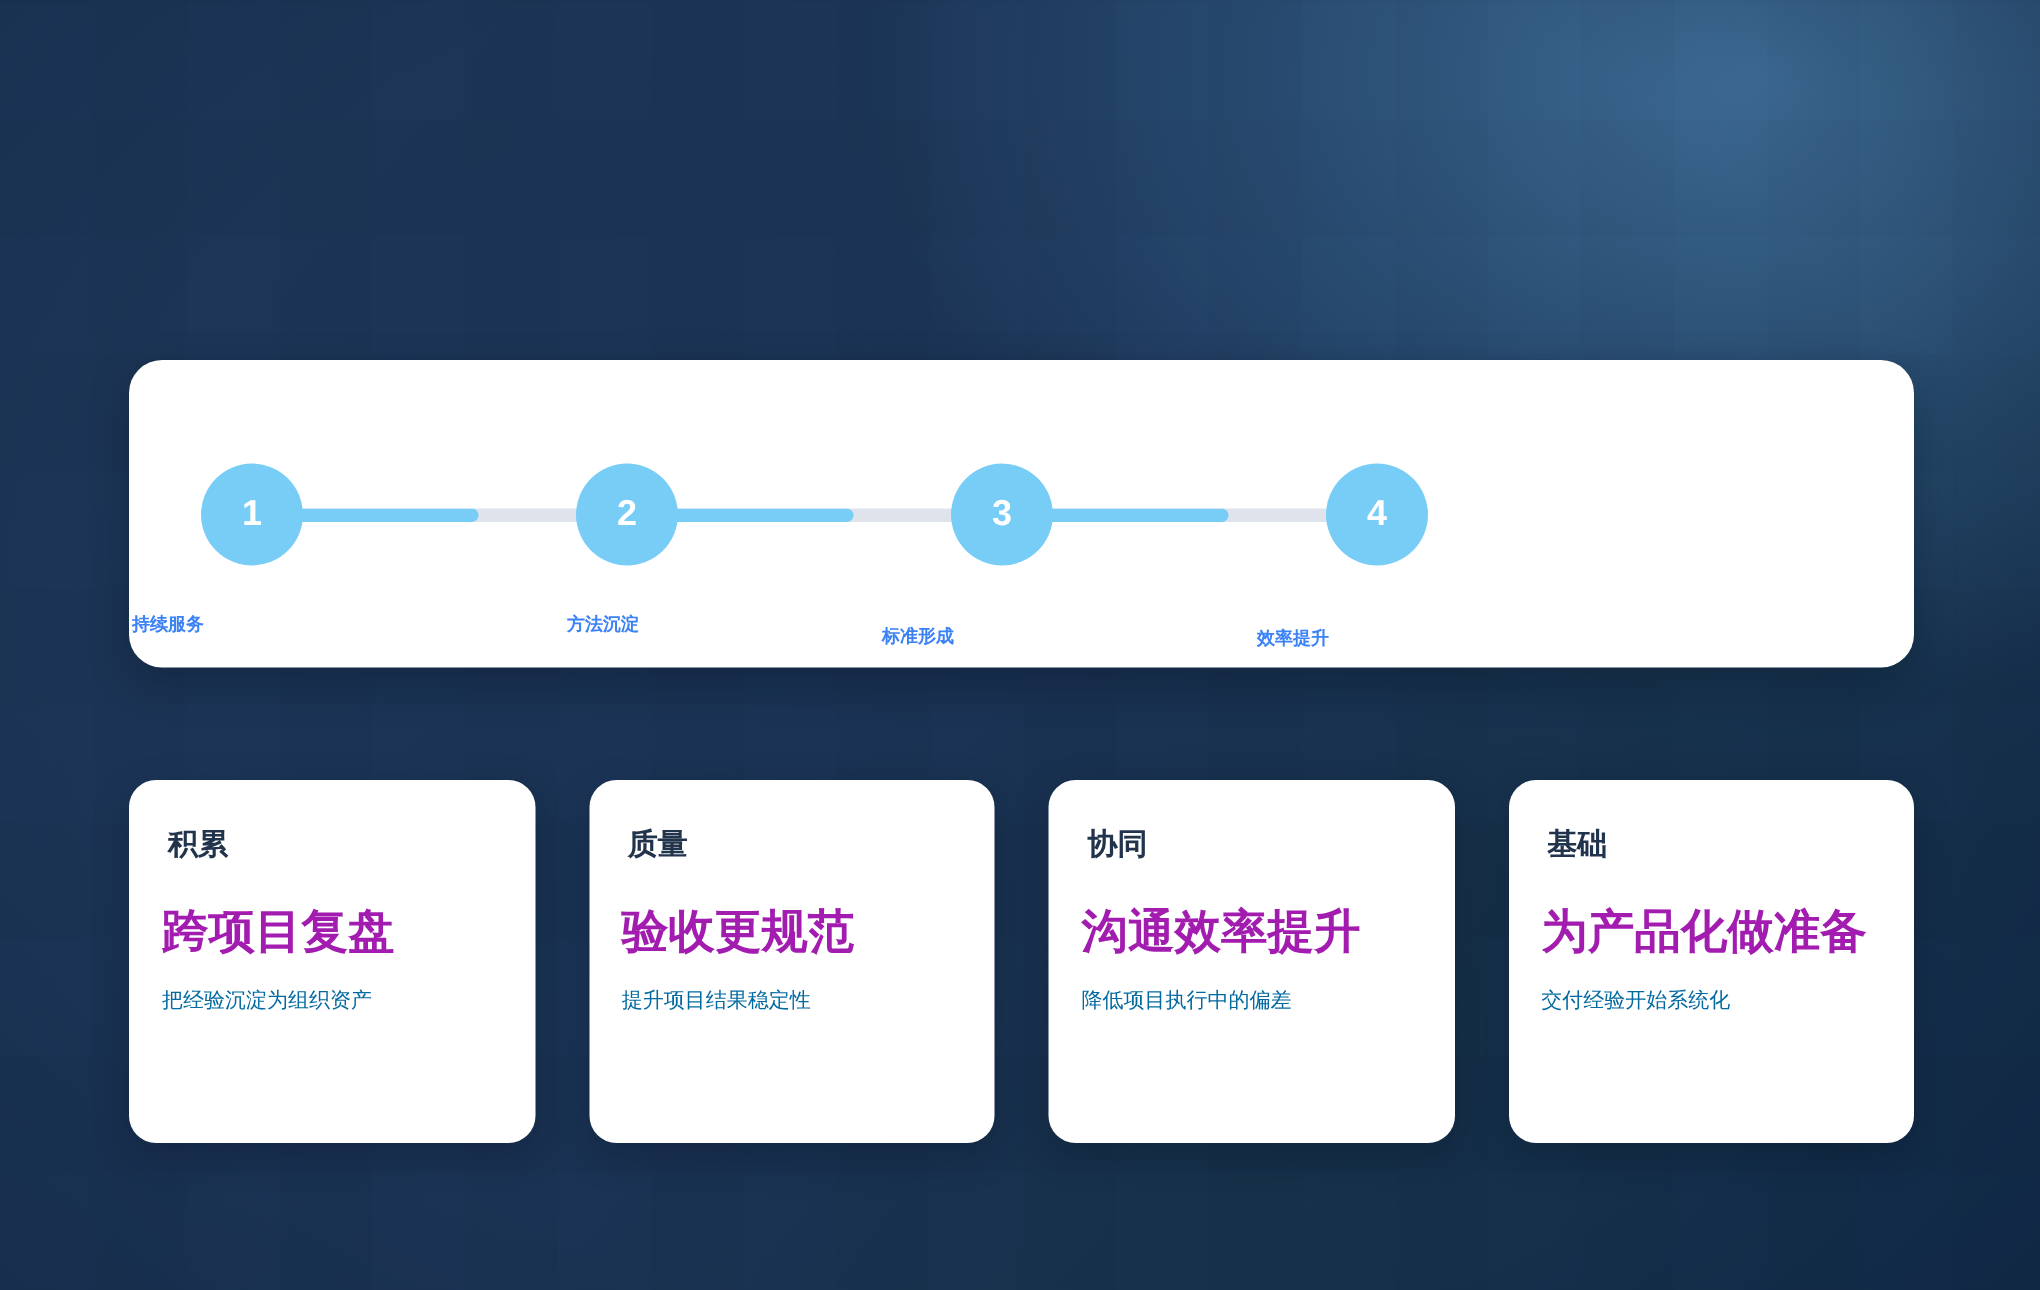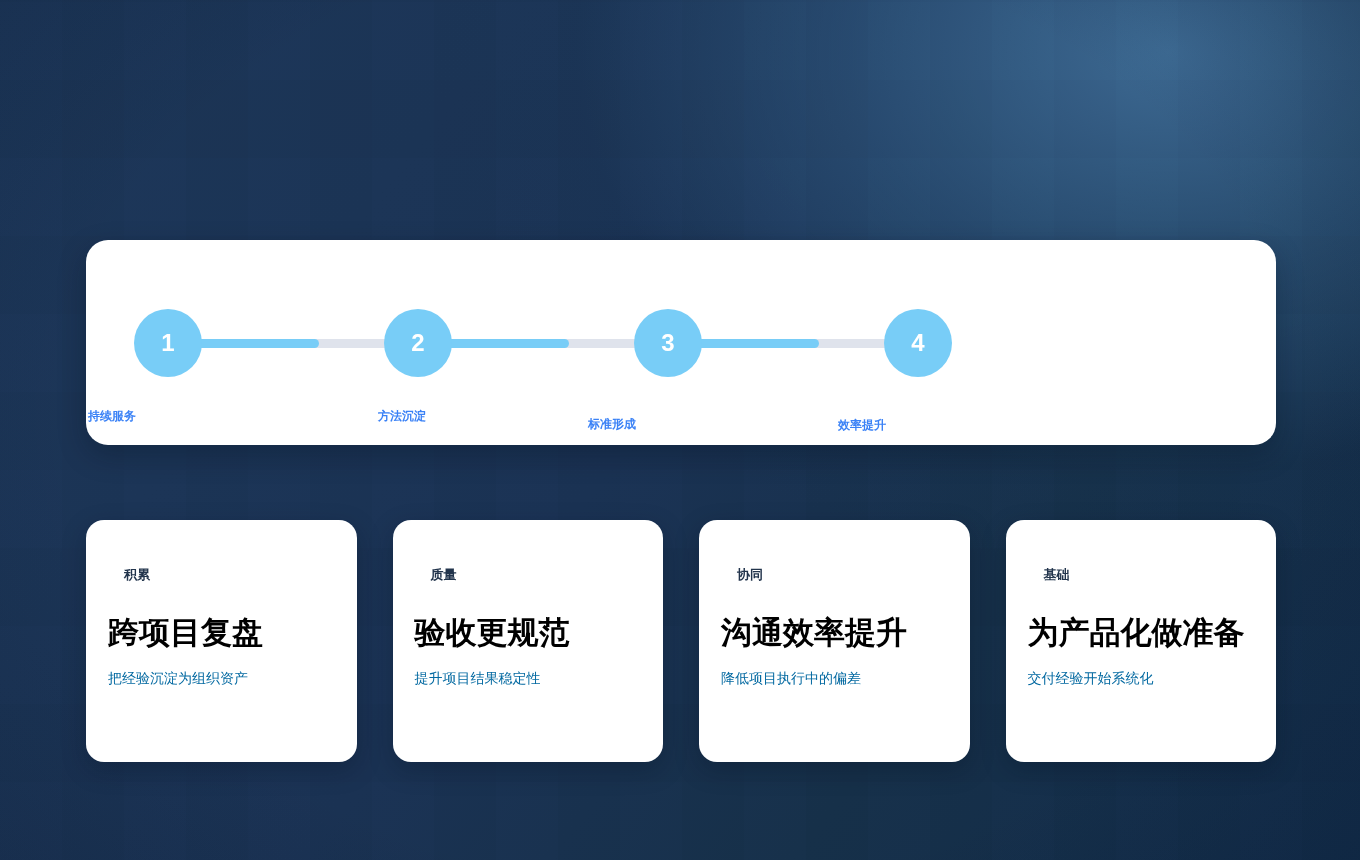--- a/index.html
+++ b/index.html
@@ -141,31 +141,31 @@
     position: relative;
     flex: 1 1 0;
     min-width: 0;
     background: #ffffff;
     border-radius: 18px;
     box-shadow: 0 8px 24px rgba(3,14,30,0.26);
     padding: 28px 22px 22px 22px;
     box-sizing: border-box;
   }
   .card-label {
-    margin: 16px;
-    font-size: 13px;
+    margin: 4px;
+    font-size: 20px;
     font-weight: 700;
     color: #22344c;
     line-height: 22px;
   }
   .card-title {
     margin: 28px 0 0 0;
     font-size: 31px;
     font-weight: 700;
-    color: #000000;
+    color: #a21caf;
     line-height: 38px;
     white-space: nowrap;
   }
   .card-desc {
     margin: 16px 0 0 0;
     font-size: 14px;
     font-weight: 400;
     color: #0369a1;
     line-height: 20px;
     white-space: nowrap;

